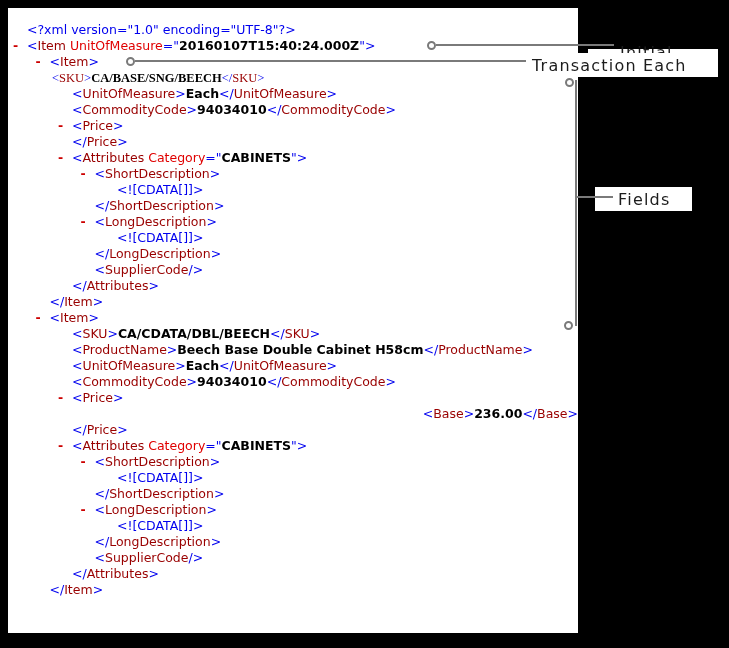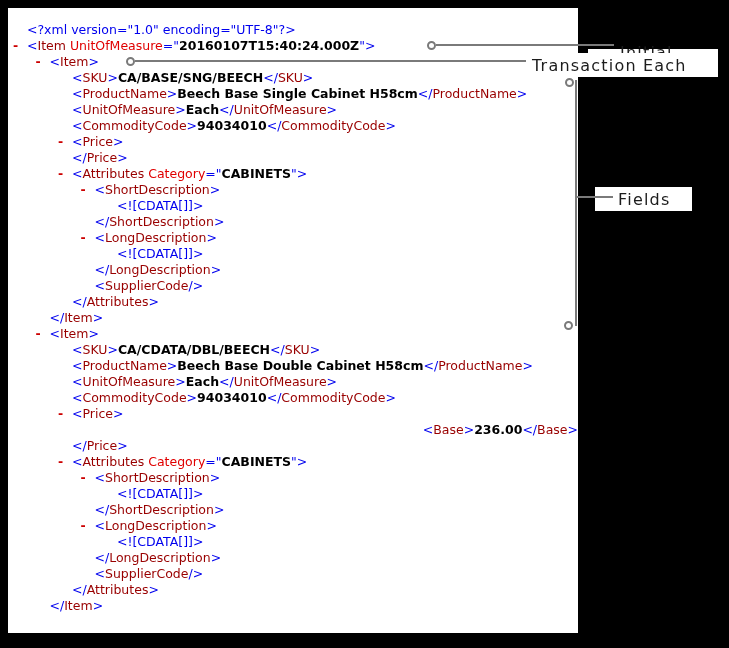--- a/index.html
+++ b/index.html
@@ -61,22 +61,21 @@
     z-index:2;
   }
 </style>
 </head>
 <body>
 
 <div class="panel">
     <div class="xline" style="padding-left: 19px;"><span class="tk-p">&lt;?xml version="1.0" encoding="UTF-8"?&gt;</span></div>
     <div class="xline" style="padding-left: 19px;"><span class="marker" style="left: 5px;">-</span><span class="tk-p">&lt;</span><span class="tk-e">Item</span><span class="tk-a"> UnitOfMeasure</span><span class="tk-p">="</span><span class="tk-v">20160107T15:40:24.000Z</span><span class="tk-p">"&gt;</span></div>
     <div class="xline" style="padding-left: 41.5px;"><span class="marker" style="left: 27.5px;">-</span><span class="tk-p">&lt;</span><span class="tk-e">Item</span><span class="tk-p">&gt;</span></div>
-    <div class="xline" style="padding-left: 64px;"><span class="tk-p">&lt;</span><span class="tk-e">SKU</span><span class="tk-p">&gt;</span><span class="tk-v">CA/BASE/SNG/BEECH</span><span class="tk-p">&lt;/</span><span class="tk-e">SKU</span><span class="tk-p">&gt;</span></div>
-    <div class="xline" style="padding-left: 64px;"><span class="tk-p">&lt;</span><span class="tk-e">ProductName</span><span class="tk-p">&gt;</span><span class="tk-v">Beech Base Single Cabinet H58cm</span><span class="tk-p">&lt;/</span><span class="tk-e">ProductName</span><span class="tk-p">&gt;</span></div>
+    <div class="xline" style="padding-left: 44px; font-family: Liberation Serif, serif;"><span class="tk-p">&lt;</span><span class="tk-e">SKU</span><span class="tk-p">&gt;</span><span class="tk-v">CA/BASE/SNG/BEECH</span><span class="tk-p">&lt;/</span><span class="tk-e">SKU</span><span class="tk-p">&gt;</span></div>
     <div class="xline" style="padding-left: 64px;"><span class="tk-p">&lt;</span><span class="tk-e">UnitOfMeasure</span><span class="tk-p">&gt;</span><span class="tk-v">Each</span><span class="tk-p">&lt;/</span><span class="tk-e">UnitOfMeasure</span><span class="tk-p">&gt;</span></div>
     <div class="xline" style="padding-left: 64px;"><span class="tk-p">&lt;</span><span class="tk-e">CommodityCode</span><span class="tk-p">&gt;</span><span class="tk-v">94034010</span><span class="tk-p">&lt;/</span><span class="tk-e">CommodityCode</span><span class="tk-p">&gt;</span></div>
     <div class="xline" style="padding-left: 64px;"><span class="marker" style="left: 50px;">-</span><span class="tk-p">&lt;</span><span class="tk-e">Price</span><span class="tk-p">&gt;</span></div>
     <div class="xline" style="padding-left: 64px;"><span class="tk-p">&lt;/</span><span class="tk-e">Price</span><span class="tk-p">&gt;</span></div>
     <div class="xline" style="padding-left: 64px;"><span class="marker" style="left: 50px;">-</span><span class="tk-p">&lt;</span><span class="tk-e">Attributes</span><span class="tk-a"> Category</span><span class="tk-p">="</span><span class="tk-v">CABINETS</span><span class="tk-p">"&gt;</span></div>
     <div class="xline" style="padding-left: 86.5px;"><span class="marker" style="left: 72.5px;">-</span><span class="tk-p">&lt;</span><span class="tk-e">ShortDescription</span><span class="tk-p">&gt;</span></div>
     <div class="xline" style="padding-left: 109px;"><span class="tk-p">&lt;![CDATA[]]&gt;</span></div>
     <div class="xline" style="padding-left: 86.5px;"><span class="tk-p">&lt;/</span><span class="tk-e">ShortDescription</span><span class="tk-p">&gt;</span></div>
     <div class="xline" style="padding-left: 86.5px;"><span class="marker" style="left: 72.5px;">-</span><span class="tk-p">&lt;</span><span class="tk-e">LongDescription</span><span class="tk-p">&gt;</span></div>
     <div class="xline" style="padding-left: 109px;"><span class="tk-p">&lt;![CDATA[]]&gt;</span></div>

